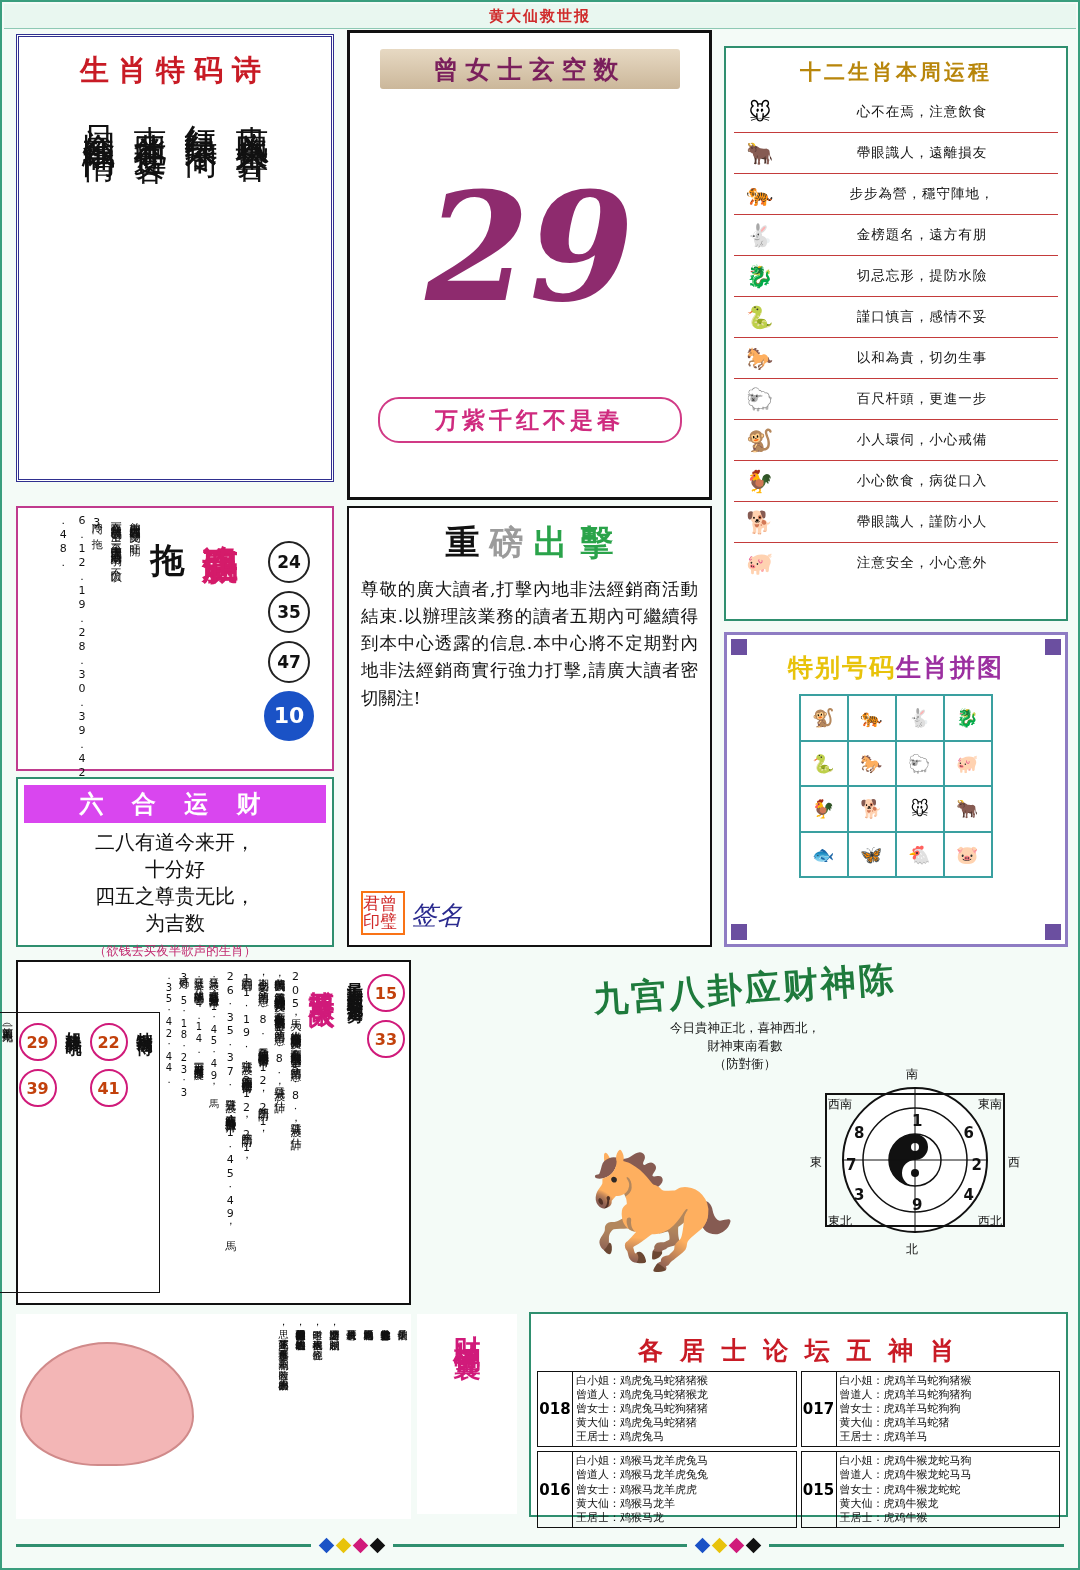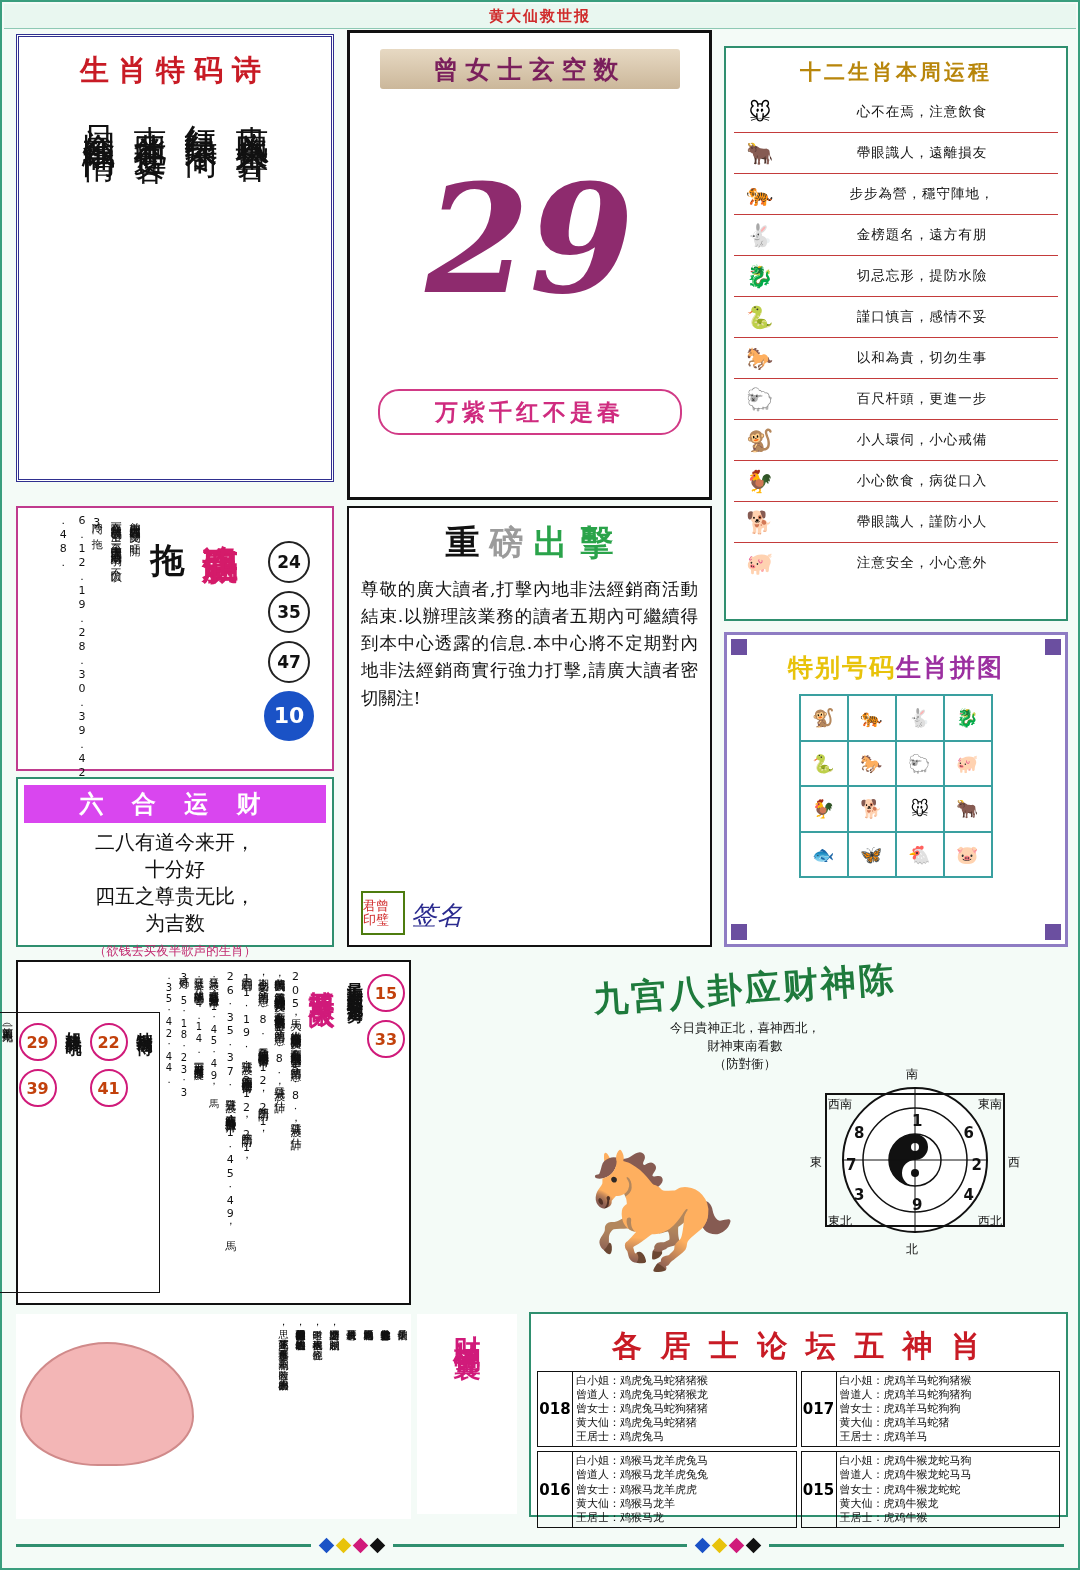--- a/index.html
+++ b/index.html
@@ -46,21 +46,21 @@
     font-size:33px;line-height:1.18;color:#111;
     writing-mode:vertical-rl;text-orientation:upright;
     letter-spacing:4px;padding:0 5px;
   }
   
   #xuankong{
     left:345px;top:28px;width:365px;height:470px;
     border:3px solid #111;background:#fff;
   }
   #xuankong .banner{
-    margin:16px auto 0;width:300px;height:40px;
+    margin:16px auto 8px;width:300px;height:40px;
     background:linear-gradient(180deg,#e7d9c3,#cbb79a);
     display:flex;align-items:center;justify-content:center;
     border-radius:3px;
   }
   #xuankong .banner span{
     font-size:25px;color:#7a1f5c;font-weight:bold;letter-spacing:7px;
   }
   #xuankong .glyph{
     height:300px;display:flex;align-items:center;justify-content:center;
     font-size:150px;color:#8e2b6e;font-family:"DejaVu Serif",serif;
@@ -145,21 +145,21 @@
   }
   #zhongbang .hd .c1{font-size:34px;font-weight:bold;color:#111;}
   #zhongbang .hd .c2{font-size:34px;font-weight:bold;color:#9b9b9b;}
   #zhongbang .hd .c3{font-size:34px;font-weight:bold;color:#2aa34a;}
   #zhongbang .body{
     font-size:17.5px;line-height:1.55;color:#111;text-align:justify;
     font-family:"DejaVu Serif",serif;
   }
   #zhongbang .seal{
     position:absolute;left:12px;bottom:10px;width:40px;height:40px;
-    border:2px solid #4d7c0f;color:#d02a2a;font-size:13px;
+    border:2px solid #f97316;color:#d02a2a;font-size:17px;
     display:flex;align-items:center;justify-content:center;line-height:1.05;
   }
   #zhongbang .sign{
     position:absolute;left:62px;bottom:12px;font-size:26px;color:#2b2b8f;
     font-family:"DejaVu Serif",serif;font-style:italic;
   }
   
   #puzzle{
     left:722px;top:630px;width:344px;height:315px;
     border:3px solid #8e7cc3;background:#fff;
@@ -228,22 +228,22 @@
   #bagua .compass{
     position:absolute;right:48px;top:100px;width:210px;height:200px;
   }
   .cw{position:absolute;font-size:12px;color:#111;}
   
   #forum{
     left:527px;top:1310px;width:539px;height:205px;
     border:2px solid #2f8f6f;background:#fff;
   }
   #forum .title{
-    text-align:center;font-size:30px;font-weight:bold;color:#c81b25;letter-spacing:4px;
-    margin:12px 0 4px;
+    text-align:center;font-size:25px;font-weight:bold;color:#c81b25;letter-spacing:4px;
+    margin:20px 0 4px;
   }
   #forum .grid{display:grid;grid-template-columns:1fr 1fr;gap:4px;padding:0 6px 6px;}
   #forum .cardrow{display:flex;border:1px solid #111;min-height:72px;}
   #forum .idx{
     width:34px;display:flex;align-items:center;justify-content:center;
     font-size:15px;font-weight:bold;border-right:1px solid #111;
   }
   #forum .lines{flex:1;padding:2px 3px;font-size:11px;line-height:1.28;color:#111;}
   
   #jinnang{

